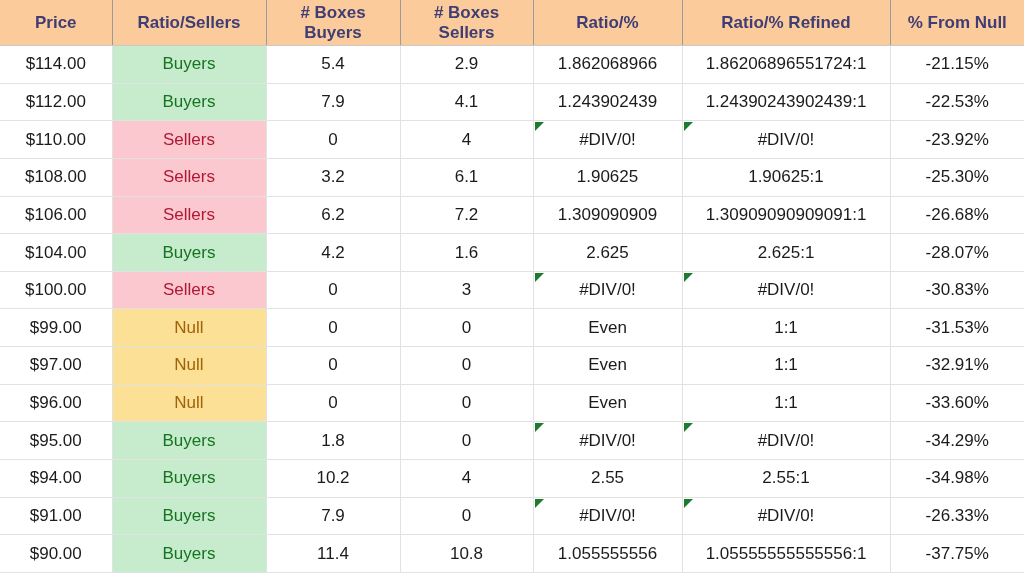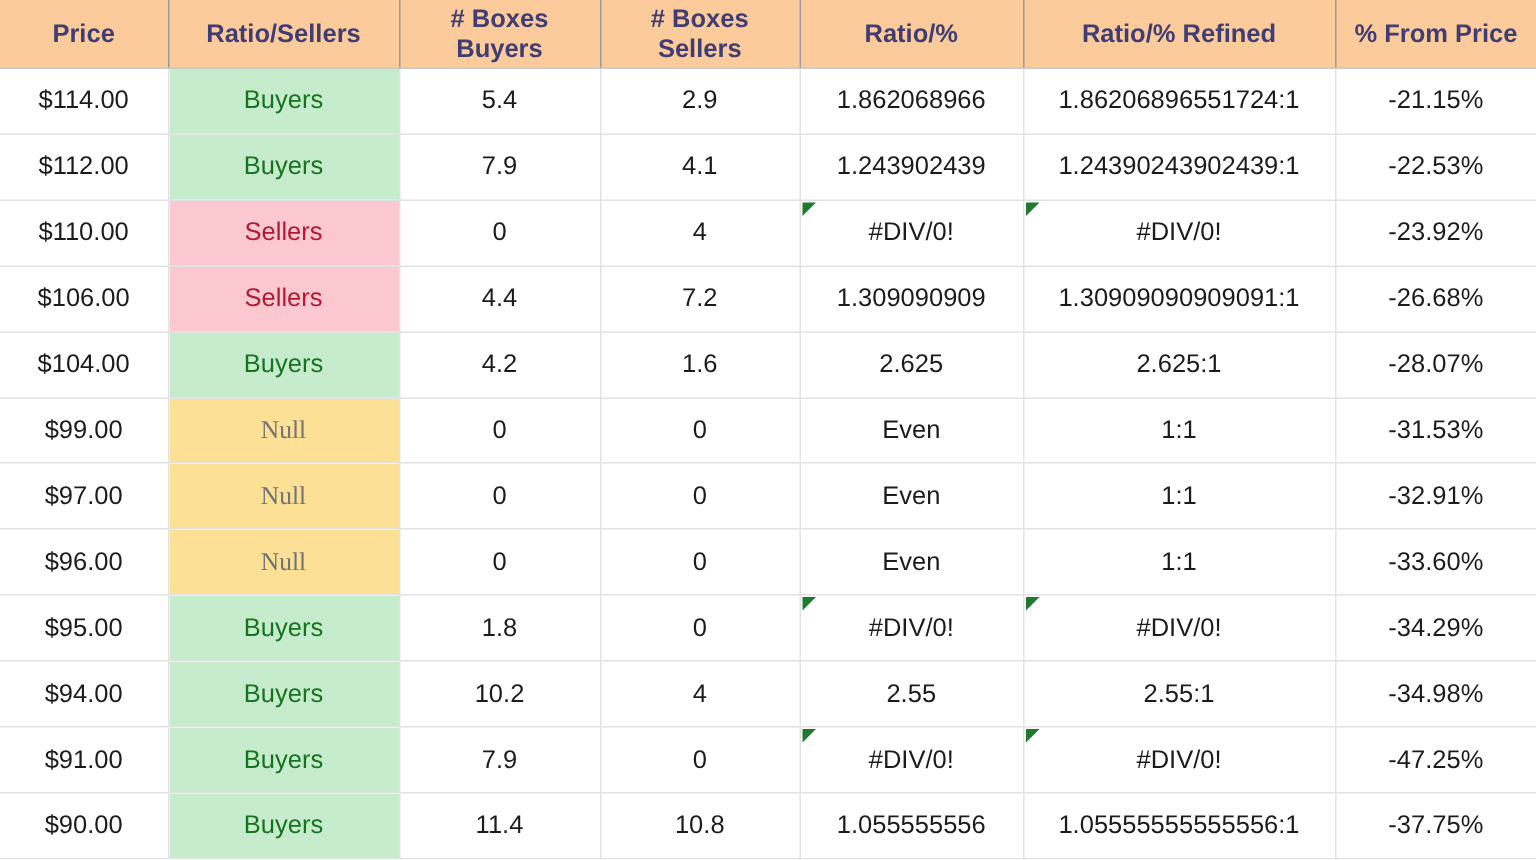--- a/index.html
+++ b/index.html
@@ -59,21 +59,21 @@
     padding: 0 4px;
     position: relative;
     white-space: nowrap;
     overflow: hidden;
   }
   tbody td.last { border-right: none; }
   tbody tr:last-child td { border-bottom: 1px solid #e2e2e2; }
 
   td.sig-buyers  { background: #c6eccd; color: #16731f; }
   td.sig-sellers { background: #fbc8d0; color: #b01933; }
-  td.sig-null    { background: #fbe095; color: #737373; font-family: Liberation Serif, serif; }
+  td.sig-null    { background: #fbe095; color: #a16207; }
 
   
   .err-flag {
     position: absolute;
     left: 1px;
     top: 1px;
     width: 0;
     height: 0;
     border-left: 9px solid #1e7a2e;
     border-bottom: 9px solid transparent;
@@ -95,21 +95,21 @@
       <col class="c-pct">
     </colgroup>
     <thead>
       <tr>
           <th><span>Price</span></th>
           <th><span>Ratio/Sellers</span></th>
           <th><span># Boxes</span><span class="hdr-l2">Buyers</span></th>
           <th><span># Boxes</span><span class="hdr-l2">Sellers</span></th>
           <th><span>Ratio/%</span></th>
           <th><span>Ratio/% Refined</span></th>
-          <th class="last"><span>% From Price</span></th>
+          <th class="last"><span>% From Null</span></th>
         </tr>
     </thead>
     <tbody>
         <tr>
           <td><span>$114.00</span></td>
           <td class="sig-buyers"><span>Buyers</span></td>
           <td><span>5.4</span></td>
           <td><span>2.9</span></td>
           <td><span>1.862068966</span></td>
           <td><span>1.86206896551724:1</span></td>
@@ -127,38 +127,56 @@
         <tr>
           <td><span>$110.00</span></td>
           <td class="sig-sellers"><span>Sellers</span></td>
           <td><span>0</span></td>
           <td><span>4</span></td>
           <td><span class="err-flag"></span><span>#DIV/0!</span></td>
           <td><span class="err-flag"></span><span>#DIV/0!</span></td>
           <td class="last"><span>-23.92%</span></td>
         </tr>
         <tr>
+          <td><span>$108.00</span></td>
+          <td class="sig-sellers"><span>Sellers</span></td>
+          <td><span>3.2</span></td>
+          <td><span>6.1</span></td>
+          <td><span>1.90625</span></td>
+          <td><span>1.90625:1</span></td>
+          <td class="last"><span>-25.30%</span></td>
+        </tr>
+        <tr>
           <td><span>$106.00</span></td>
           <td class="sig-sellers"><span>Sellers</span></td>
-          <td><span>4.4</span></td>
+          <td><span>6.2</span></td>
           <td><span>7.2</span></td>
           <td><span>1.309090909</span></td>
           <td><span>1.30909090909091:1</span></td>
           <td class="last"><span>-26.68%</span></td>
         </tr>
         <tr>
           <td><span>$104.00</span></td>
           <td class="sig-buyers"><span>Buyers</span></td>
           <td><span>4.2</span></td>
           <td><span>1.6</span></td>
           <td><span>2.625</span></td>
           <td><span>2.625:1</span></td>
           <td class="last"><span>-28.07%</span></td>
         </tr>
         <tr>
+          <td><span>$100.00</span></td>
+          <td class="sig-sellers"><span>Sellers</span></td>
+          <td><span>0</span></td>
+          <td><span>3</span></td>
+          <td><span class="err-flag"></span><span>#DIV/0!</span></td>
+          <td><span class="err-flag"></span><span>#DIV/0!</span></td>
+          <td class="last"><span>-30.83%</span></td>
+        </tr>
+        <tr>
           <td><span>$99.00</span></td>
           <td class="sig-null"><span>Null</span></td>
           <td><span>0</span></td>
           <td><span>0</span></td>
           <td><span>Even</span></td>
           <td><span>1:1</span></td>
           <td class="last"><span>-31.53%</span></td>
         </tr>
         <tr>
           <td><span>$97.00</span></td>
@@ -196,21 +214,21 @@
           <td><span>2.55:1</span></td>
           <td class="last"><span>-34.98%</span></td>
         </tr>
         <tr>
           <td><span>$91.00</span></td>
           <td class="sig-buyers"><span>Buyers</span></td>
           <td><span>7.9</span></td>
           <td><span>0</span></td>
           <td><span class="err-flag"></span><span>#DIV/0!</span></td>
           <td><span class="err-flag"></span><span>#DIV/0!</span></td>
-          <td class="last"><span>-47.25%</span></td>
+          <td class="last"><span>-26.33%</span></td>
         </tr>
         <tr>
           <td><span>$90.00</span></td>
           <td class="sig-buyers"><span>Buyers</span></td>
           <td><span>11.4</span></td>
           <td><span>10.8</span></td>
           <td><span>1.055555556</span></td>
           <td><span>1.05555555555556:1</span></td>
           <td class="last"><span>-37.75%</span></td>
         </tr>

